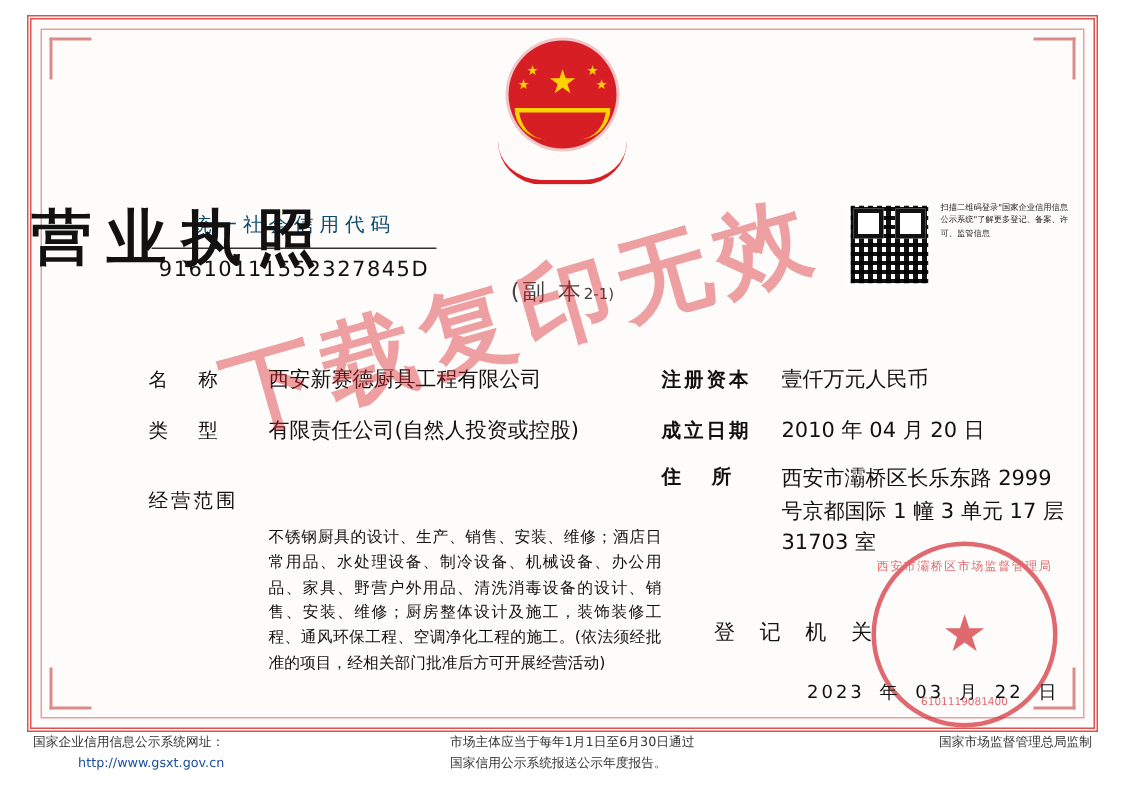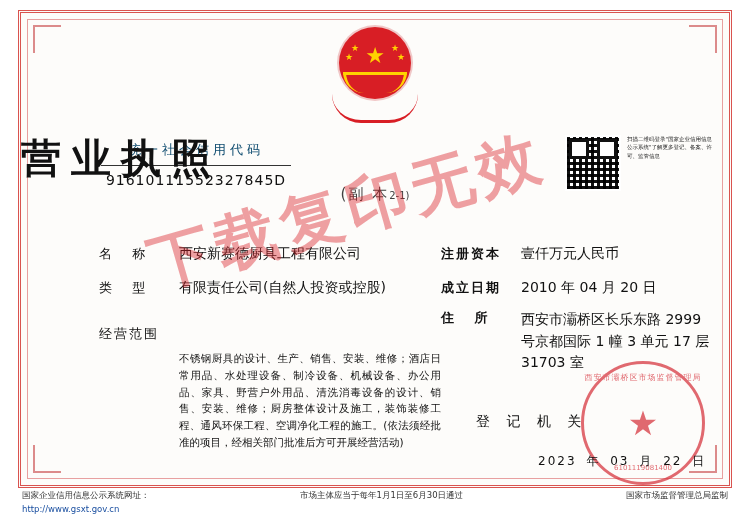--- a/index.html
+++ b/index.html
@@ -133,21 +133,21 @@
   
   #watermark{
     position:absolute;left:120px;top:140px;width:520px;
     font-size:62px;font-weight:bold;color:rgba(216,30,37,.42);
     transform:rotate(-16deg);letter-spacing:6px;white-space:nowrap;
     pointer-events:none;
   }
 
   
   #footer{position:absolute;left:0;right:0;bottom:6px;height:36px;font-size:8.5px;color:#333;}
-  #f-left{position:absolute;left:22px;top:0;line-height:1.7;}
+  #f-left{position:absolute;left:22px;top:0;line-height:1.7;text-align:right;}
   #f-left a{color:#1a4fa0;text-decoration:none;}
   #f-mid{position:absolute;left:300px;top:0;line-height:1.7;}
   #f-right{position:absolute;right:22px;top:0;line-height:1.7;text-align:left;}
 </style>
 </head>
 <body>
 
 <div id="cert">
   <div class="corner c-tl"></div>
   <div class="corner c-tr"></div>
@@ -229,17 +229,18 @@
   <div id="watermark">下载复印无效</div>
 </div>
 
 <div id="footer">
   <div id="f-left">
     <div>国家企业信用信息公示系统网址：</div>
     <div><a href="#">http://www.gsxt.gov.cn</a></div>
   </div>
   <div id="f-mid">
     <div>市场主体应当于每年1月1日至6月30日通过</div>
+    <div>国家信用公示系统报送公示年度报告。</div>
   </div>
   <div id="f-right">
     <div>国家市场监督管理总局监制</div>
   </div>
 </div>
 
 </body></html>

